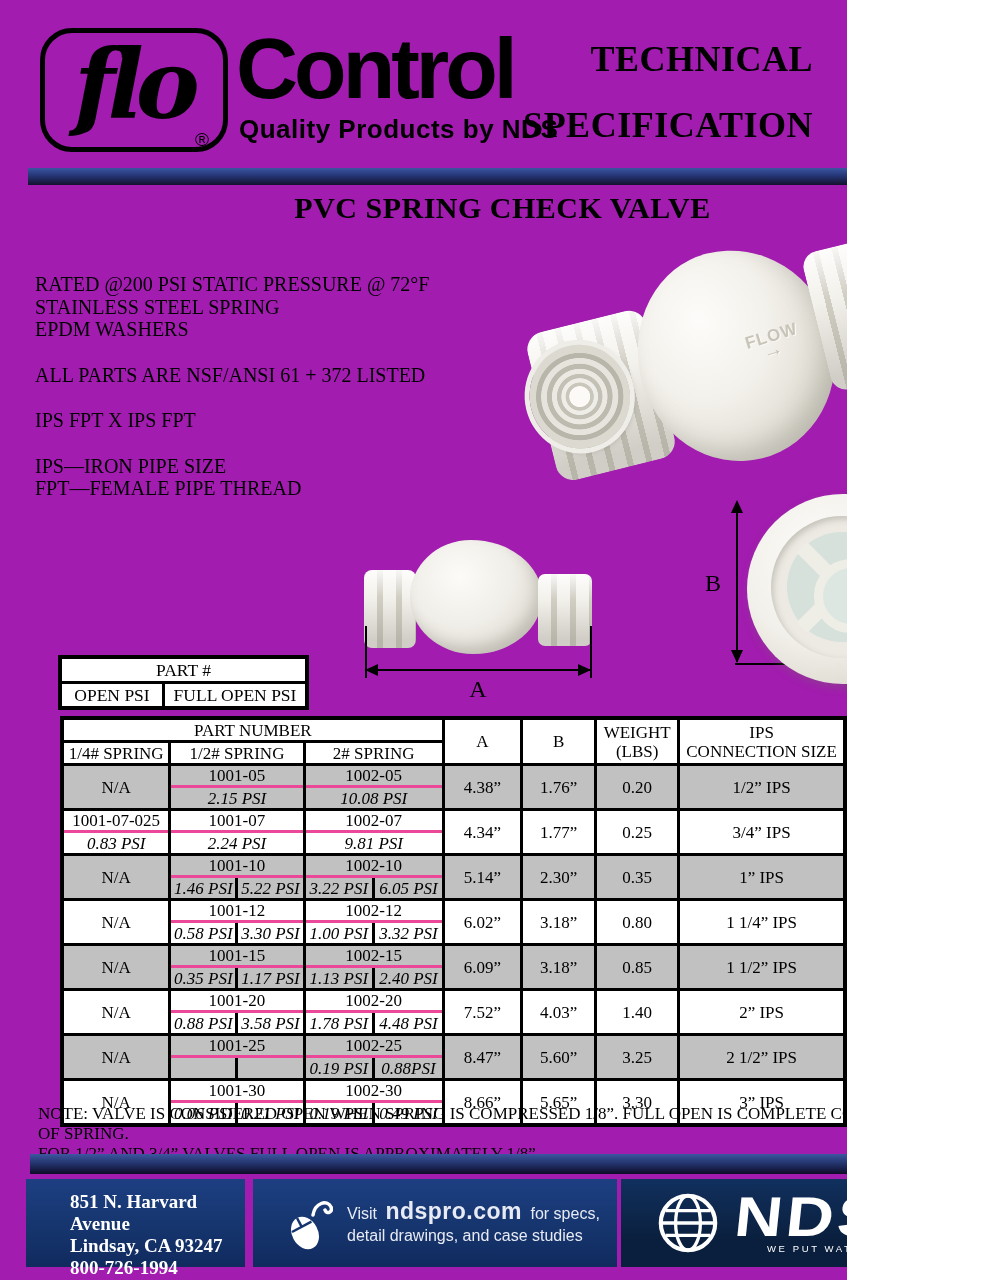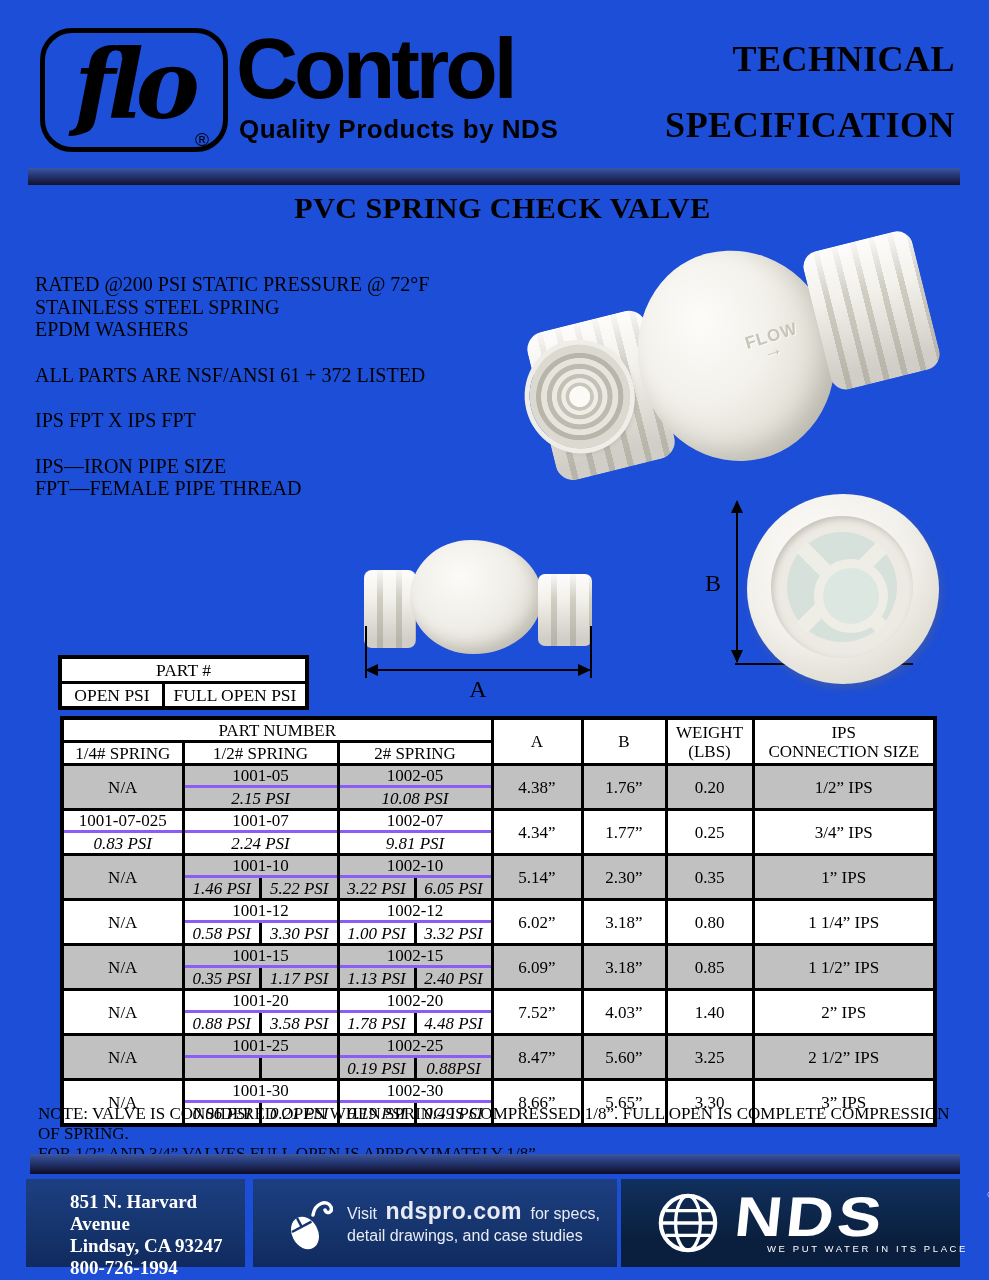--- a/index.html
+++ b/index.html
@@ -1,17 +1,17 @@
 <!DOCTYPE html>
 <html style="--divider-top: #3c56a0; --divider-bottom: #13112e; --table-shade: #c1c1c1; --footer-navy: #16356e; --footer-dark-navy: #0a1f3d;"><head>
 <meta charset="utf-8">
 <style>
   html,body { margin:0; padding:0; background:#ffffff; }
   #page {
-    position:relative; width:989px; height:1280px; background:#1d4ed8;
+    position:relative; width:847px; height:1280px; background:#a21caf;
     font-family:"Liberation Serif", serif; color:#000; overflow:hidden;
   }
 
   
   .logo-box {
     position:absolute; left:40px; top:28px; width:178px; height:114px;
     border:5px solid #000; border-radius:32px;
   }
   .flo-text {
     position:absolute; left:8px; top:-4px; width:160px; text-align:center;
@@ -125,21 +125,21 @@
     table-layout:fixed; border:4px solid #000; background:#fff; font-size:17px;
   }
   #spec-table th, #spec-table td {
     border:3px solid #000; padding:0; text-align:center; vertical-align:middle;
     font-weight:normal; line-height:19px;
   }
   #spec-table thead th { height:20px; }
   #spec-table tbody tr { height:42px; }
   #spec-table tbody tr:nth-child(odd) td { background:var(--table-shade,#c1c1c1); }
   .stacked { display:flex; flex-direction:column; height:42px; }
-  .stacked .part { flex:0 0 21px; border-bottom:3px solid #8b5cf6; box-sizing:border-box;
+  .stacked .part { flex:0 0 21px; border-bottom:3px solid #ec4899; box-sizing:border-box;
     display:flex; align-items:center; justify-content:center; }
   .psirow { flex:1; display:flex; }
   .psi-cell { flex:1; display:flex; align-items:center; justify-content:center;font-style:italic; }
   .psi-cell + .psi-cell { border-left:3px solid #000; }
 
   
   .note { position:absolute; left:38px; top:1104px; width:930px; font-size:17px; line-height:20px; }
 
   
   .footer-bar {

